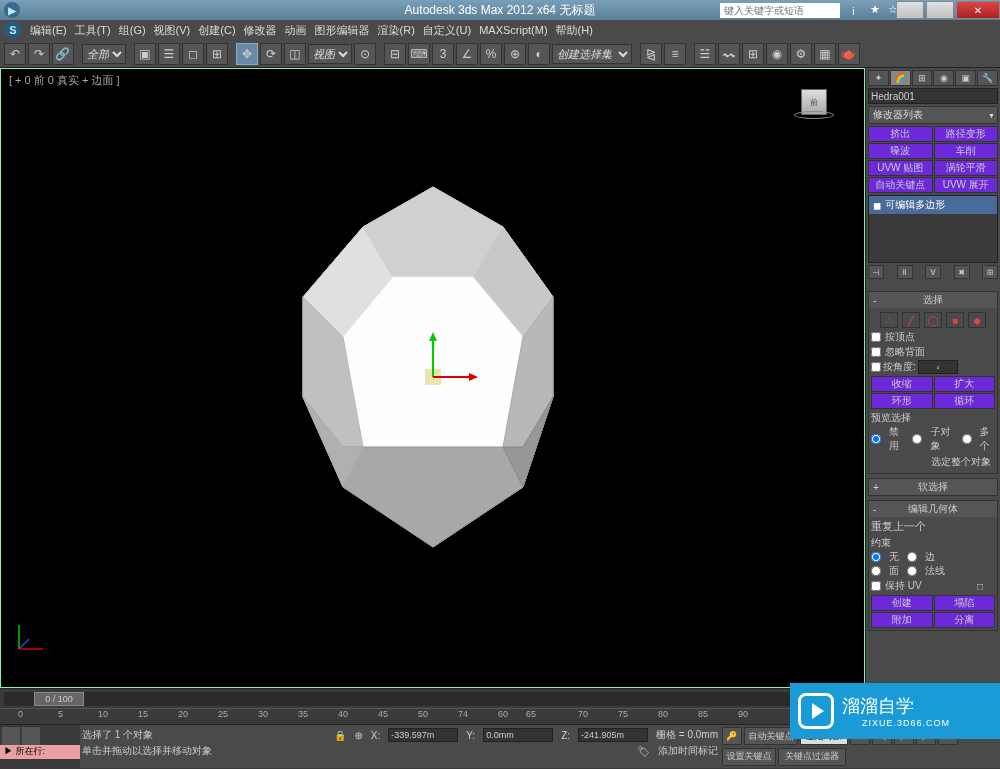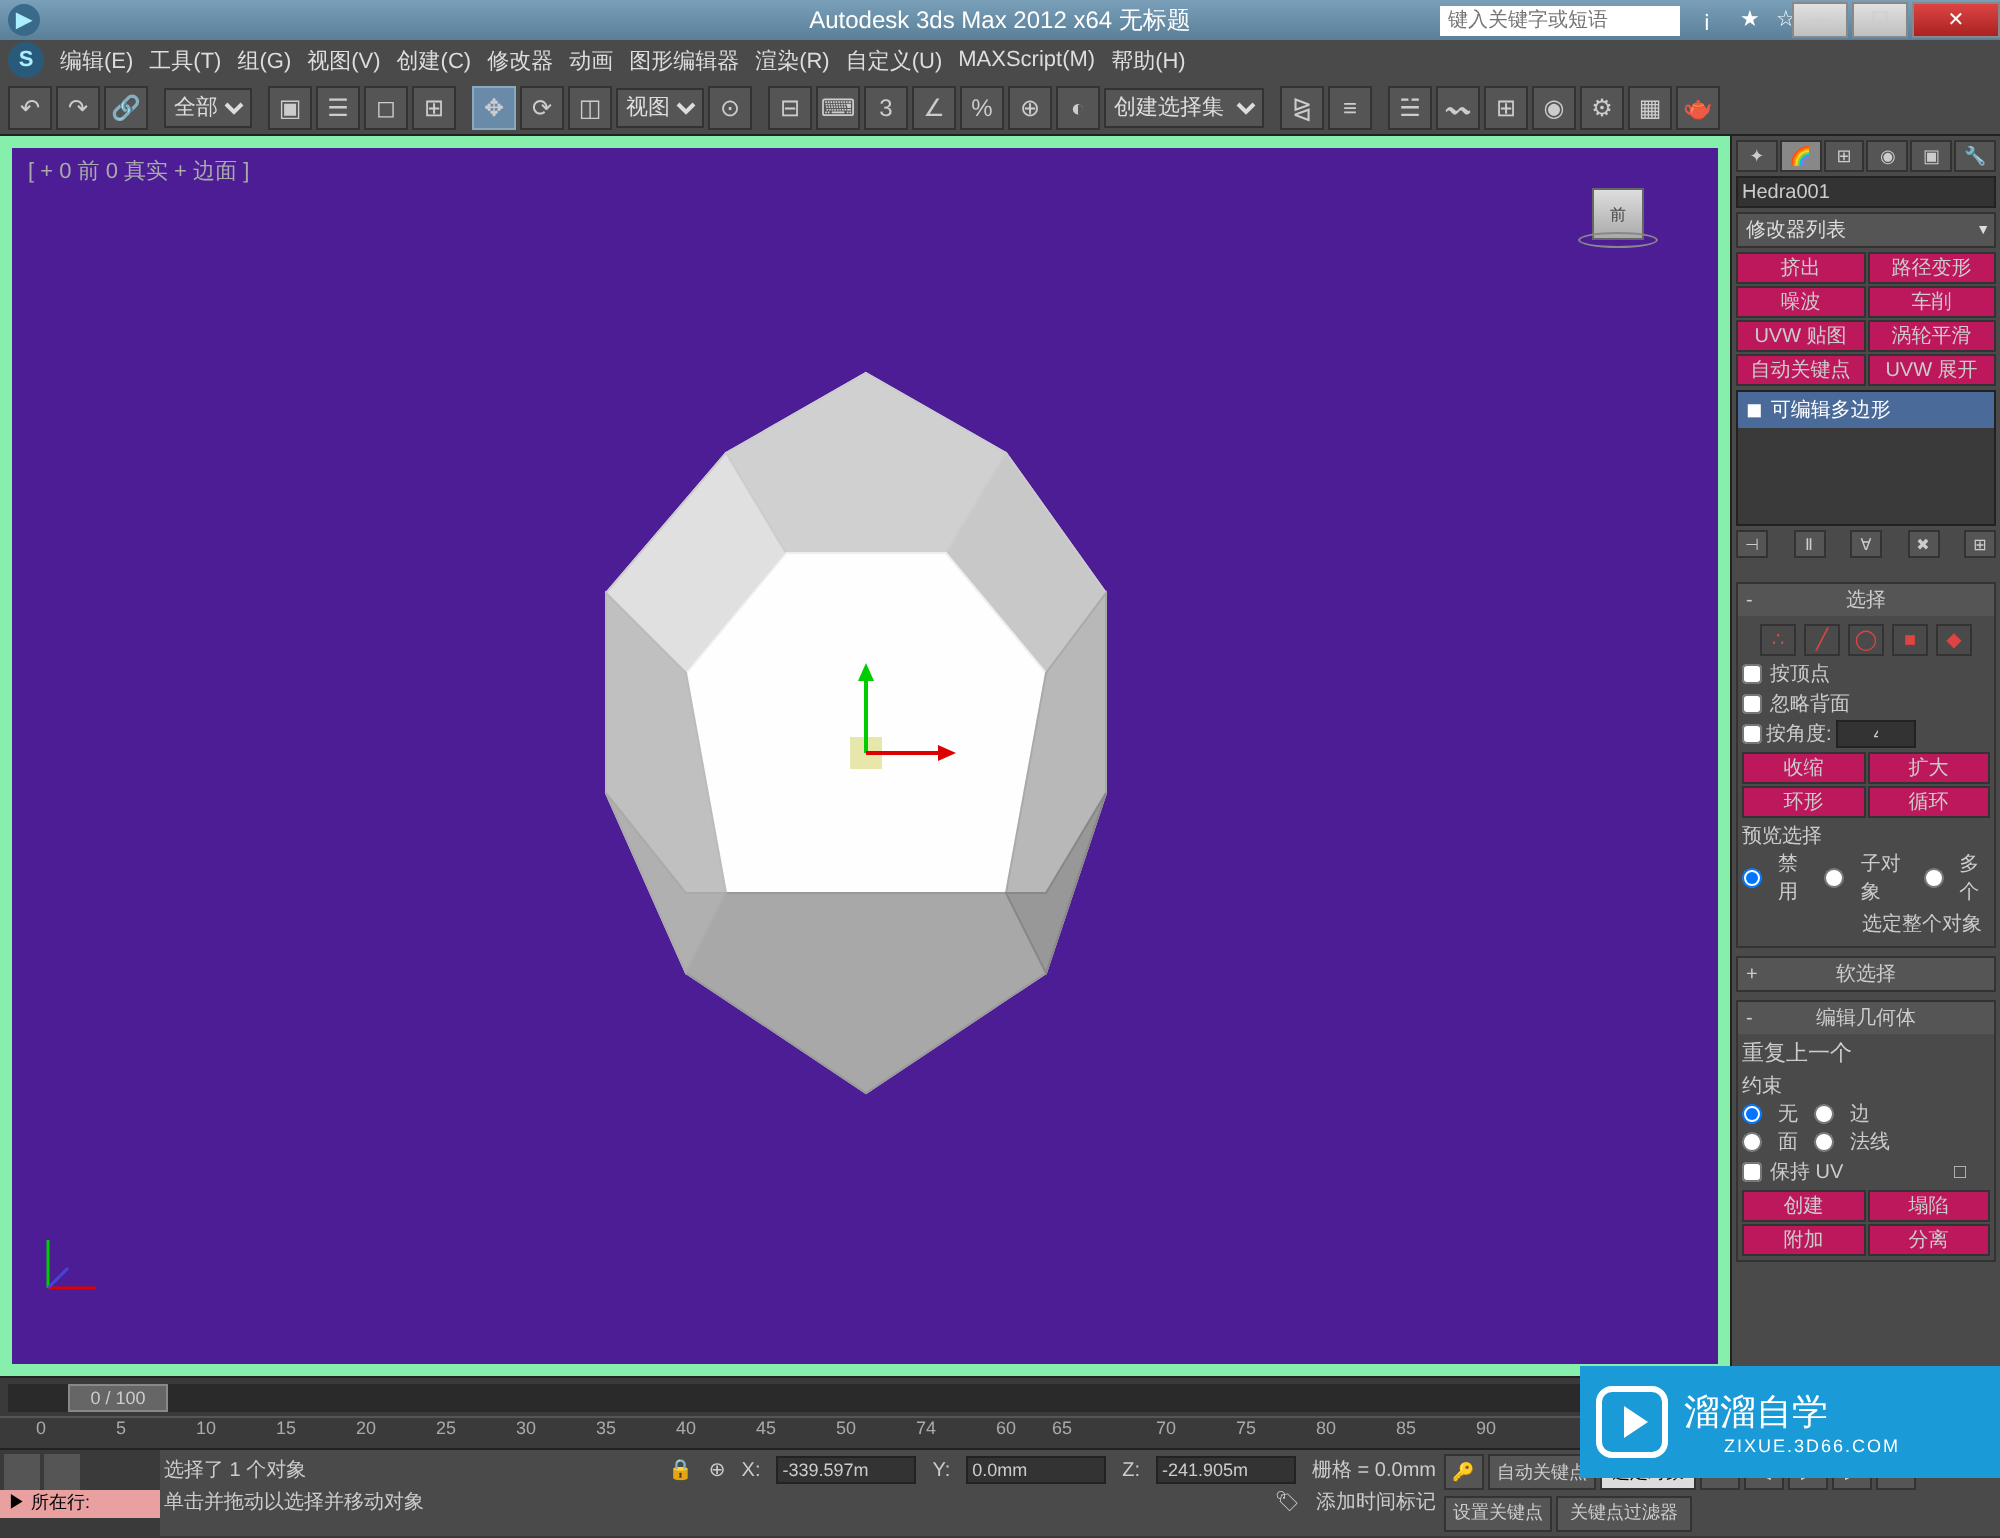--- a/index.html
+++ b/index.html
@@ -16,45 +16,45 @@
     .titlebar .help-icons span { width: 14px; height: 14px; color: #fff; font-size: 11px; cursor: pointer; }
     
     .menubar { height: 20px; background: #4a4a4a; display: flex; align-items: center; padding: 0 4px; gap: 8px; }
     .menubar .app-icon { width: 18px; height: 18px; background: #2a5a7a; border-radius: 50%; display: flex; align-items: center; justify-content: center; color: #aef; font-weight: bold; font-size: 11px; }
     .menubar .menu-item { color: #ddd; font-size: 11px; cursor: pointer; }
     
     .toolbar { height: 28px; background: #4a4a4a; border-bottom: 1px solid #222; display: flex; align-items: center; padding: 0 4px; gap: 2px; }
     .toolbar .tbtn { width: 22px; height: 22px; background: #555; border: 1px solid #333; display: flex; align-items: center; justify-content: center; font-size: 12px; cursor: pointer; color: #ccc; }
     .toolbar .tbtn.active { background: #6a8aaa; border-color: #8ab; }
     .toolbar .sep { width: 4px; }
-    .toolbar select { background: #555; color: #ddd; border: 1px solid #333; height: 20px; font-size: 11px; }
+    .toolbar select { background: #555; color: #ddd; border: 1px solid #333; height: 20px; font-size: 11px; font-style: italic; }
     
     .main-area { display: flex; height: 620px; }
     
-    .viewport { flex: 1; background: #4c1d95; position: relative; border: 6px solid #86efac; }
+    .viewport { flex: 1; background: #000000; position: relative; border: 1px solid #86efac; }
     .viewport-label { position: absolute; top: 4px; left: 8px; color: #aaa; font-size: 11px; }
     .viewport-cube { position: absolute; top: 20px; right: 30px; width: 40px; height: 40px; }
     .viewport-cube .cube { width: 26px; height: 26px; background: linear-gradient(#ddd, #aaa); border: 1px solid #666; margin: 0 auto; display: flex; align-items: center; justify-content: center; font-size: 8px; color: #444; }
     .viewport-cube .ring { width: 40px; height: 8px; border: 1px solid #888; border-radius: 50%; margin-top: -4px; }
     
     .hedra { position: absolute; top: 50%; left: 50%; transform: translate(-50%, -50%); }
     .hedra svg { width: 380px; height: 420px; }
     
     .gizmo { position: absolute; top: 50%; left: 50%; transform: translate(-50%, -50%); }
     .corner-axis { position: absolute; bottom: 30px; left: 10px; width: 40px; height: 40px; }
     
     .side-panel { width: 135px; background: #4a4a4a; border-left: 1px solid #222; overflow-y: hidden; padding: 2px; }
     .panel-tabs { display: flex; gap: 1px; margin-bottom: 2px; }
     .panel-tabs .tab { flex: 1; height: 16px; background: #555; border: 1px solid #333; font-size: 9px; display: flex; align-items: center; justify-content: center; cursor: pointer; }
     .panel-tabs .tab.active { background: #888; }
     .panel-input { width: 100%; background: #333; color: #ccc; border: 1px solid #222; height: 16px; font-size: 10px; padding: 0 2px; }
     .panel-dropdown { width: 100%; background: #555; color: #ddd; border: 1px solid #333; height: 18px; font-size: 10px; margin-top: 2px; display: flex; align-items: center; padding: 0 4px; position: relative; }
     .panel-dropdown::after { content: '▼'; position: absolute; right: 2px; font-size: 7px; }
     .btn-grid { display: grid; grid-template-columns: 1fr 1fr; gap: 1px; margin-top: 2px; }
-    .btn-grid .pbtn { background: #be185d; border: 1px solid #333; height: 16px; font-size: 10px; display: flex; align-items: center; justify-content: center; cursor: pointer; color: #ccc; }
+    .btn-grid .pbtn { background: #6d28d9; border: 1px solid #333; height: 16px; font-size: 10px; display: flex; align-items: center; justify-content: center; cursor: pointer; color: #ccc; }
     .mod-stack { background: #3a3a3a; border: 1px solid #222; height: 68px; margin-top: 2px; }
     .mod-item { background: #4a6a9a; color: #fff; padding: 2px 4px; font-size: 10px; display: flex; align-items: center; gap: 4px; }
     .mod-icons { display: flex; gap: 2px; margin-top: 2px; justify-content: space-between; }
     .mod-icons .micon { width: 16px; height: 14px; background: #555; border: 1px solid #333; font-size: 8px; display: flex; align-items: center; justify-content: center; }
     
     .rollout { margin-top: 4px; border: 1px solid #333; }
     .rollout-header { background: #555; height: 16px; display: flex; align-items: center; justify-content: center; font-size: 10px; position: relative; }
     .rollout-header .toggle { position: absolute; left: 4px; }
     .rollout-body { padding: 2px; background: #4a4a4a; }
     .sel-icons { display: flex; gap: 4px; margin: 2px 0; justify-content: center; }

